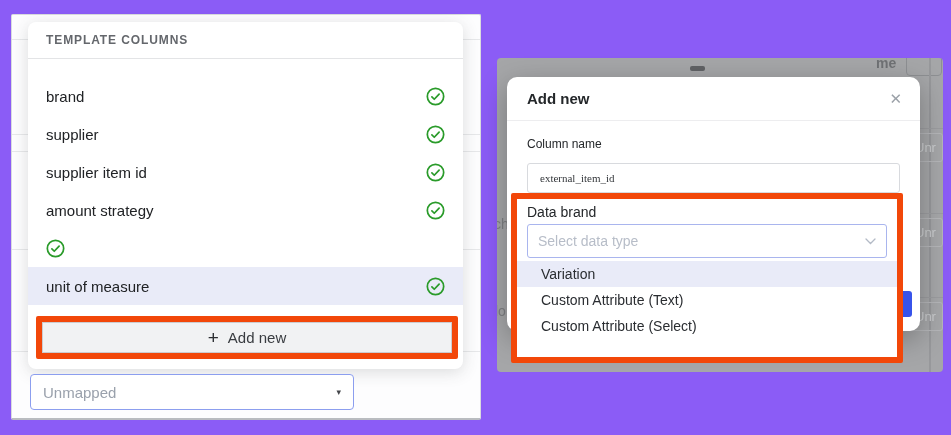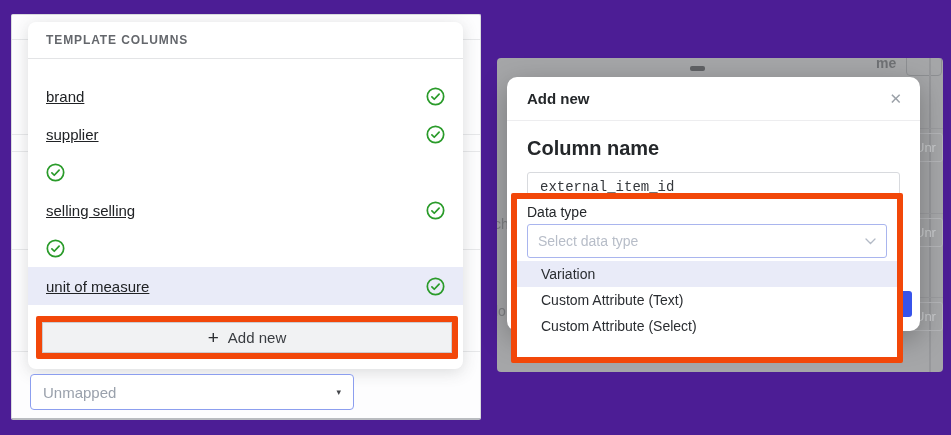--- a/index.html
+++ b/index.html
@@ -1,17 +1,17 @@
 <!DOCTYPE html>
 <html style="--annotation-orange: #F24709; --check-green: #2A9B2A; --highlight-row: #E9EBF8; --select-border: #8C9EEF; --primary-blue: #3753EA;"><head>
 <meta charset="utf-8">
 <style>
   html,body{margin:0;padding:0;background:#fff;}
   .stage{
-    position:relative;width:951px;height:435px;background:#4c1d95;overflow:hidden;
+    position:relative;width:951px;height:435px;background:#8b5cf6;overflow:hidden;
     font-family:"Liberation Sans","DejaVu Sans",sans-serif;
     -webkit-font-smoothing:antialiased;
   }
   
   .outer-panel{
     position:absolute;left:11px;top:14px;width:470px;height:406px;
     background:#fdfdfe;border:1px solid #d9dbde;border-bottom:2px solid #b9bcc0;
     border-radius:2px;z-index:1;box-sizing:border-box;
   }
   .bg-line{position:absolute;left:0;right:0;height:1px;background:#e7e8ea;}
@@ -25,21 +25,21 @@
   }
   .popover-title{
     font-size:12px;font-weight:700;letter-spacing:.9px;color:#64676c;
   }
   .col-list{padding-top:18px;}
   .col-row{
     height:38px;display:flex;align-items:center;justify-content:space-between;
     padding:0 18px;cursor:pointer;
   }
   .col-row.highlighted{background:var(--highlight-row,#E9EBF8);}
-  .col-label{font-size:15px;color:#202225;text-decoration:underline;}
+  .col-label{font-size:15px;color:#202225;}
   .check{width:19px;height:19px;color:var(--check-green,#2A9B2A);display:flex;}
   .check svg{width:19px;height:19px;}
   .annotation{
     position:absolute;border:6px solid var(--annotation-orange,#F24709);
     border-radius:2px;box-sizing:border-box;
   }
   .annotation-1{left:36px;top:316px;width:422px;height:43px;z-index:3;}
   .add-new-btn{
     width:100%;height:100%;display:flex;align-items:center;justify-content:center;
     gap:9px;background:#f1f2f3;border:1px solid #cbccd0;box-sizing:border-box;
@@ -74,25 +74,25 @@
   .modal{
     position:absolute;left:507px;top:77px;width:413px;height:254px;background:#fff;
     border-radius:10px;box-shadow:0 8px 28px rgba(0,0,0,.28);z-index:11;
   }
   .modal-header{
     height:43px;display:flex;align-items:center;justify-content:space-between;
     padding:0 18px 0 20px;border-bottom:1px solid #ededef;
   }
   .modal-title{font-size:15px;font-weight:600;color:#24272a;}
   .modal-close{font-size:15px;color:#9ba1a8;cursor:pointer;line-height:1;}
-  .field-label{margin:16px 20px 12px;font-size:20px;font-weight:700;color:#24272a;}
+  .field-label{margin:16px 20px 12px;font-size:12px;font-weight:400;color:#24272a;}
   .text-input{
     display:block;margin:8px 20px 0;width:calc(100% - 40px);height:30px;
-    border:1px solid #d8dade;border-radius:3px;padding:0 12px;font-size:14px;
-    color:#34373b;box-sizing:border-box;font-family:Liberation Mono, monospace;background:#fff;
+    border:1px solid #d8dade;border-radius:3px;padding:0 12px;font-size:11px;
+    color:#34373b;box-sizing:border-box;font-family:Liberation Serif, serif;background:#fff;
   }
   .blue-sliver{
     position:absolute;left:899px;top:291px;width:13px;height:26px;
     background:var(--primary-blue,#3753EA);border-radius:3px;z-index:12;
   }
   .annotation-2{
     left:511px;top:193px;width:392px;height:170px;z-index:13;background:#fff;
     overflow:hidden;
   }
   .dt-label{margin:5px 0 0 10px;font-size:14px;font-weight:500;color:#24272a;}
@@ -140,29 +140,30 @@
       <div class="col-row">
         <span class="col-label">supplier</span>
         <span class="check">
           <svg viewBox="0 0 20 20" fill="none">
               <circle cx="10" cy="10" r="8.6" stroke="currentColor" stroke-width="1.8"></circle>
               <path d="M6.2 10.4l2.5 2.5 5.1-5.4" stroke="currentColor" stroke-width="1.8" stroke-linecap="round" stroke-linejoin="round"></path>
             </svg>
         </span>
       </div>
       <div class="col-row">
-        <span class="check">
-          <svg viewBox="0 0 20 20" fill="none">
-              <circle cx="10" cy="10" r="8.6" stroke="currentColor" stroke-width="1.8"></circle>
-              <path d="M6.2 10.4l2.5 2.5 5.1-5.4" stroke="currentColor" stroke-width="1.8" stroke-linecap="round" stroke-linejoin="round"></path>
-            </svg>
-        </span>
-      </div>
-      <div class="col-row">
-        <span class="col-label">selling selling</span>
+        <span class="col-label">supplier item id</span>
+        <span class="check">
+          <svg viewBox="0 0 20 20" fill="none">
+              <circle cx="10" cy="10" r="8.6" stroke="currentColor" stroke-width="1.8"></circle>
+              <path d="M6.2 10.4l2.5 2.5 5.1-5.4" stroke="currentColor" stroke-width="1.8" stroke-linecap="round" stroke-linejoin="round"></path>
+            </svg>
+        </span>
+      </div>
+      <div class="col-row">
+        <span class="col-label">amount strategy</span>
         <span class="check">
           <svg viewBox="0 0 20 20" fill="none">
               <circle cx="10" cy="10" r="8.6" stroke="currentColor" stroke-width="1.8"></circle>
               <path d="M6.2 10.4l2.5 2.5 5.1-5.4" stroke="currentColor" stroke-width="1.8" stroke-linecap="round" stroke-linejoin="round"></path>
             </svg>
         </span>
       </div>
       <div class="col-row">
         <span class="check">
           <svg viewBox="0 0 20 20" fill="none">
@@ -215,21 +216,21 @@
       <span class="modal-title">Add new</span>
       <span class="modal-close">✕</span>
     </div>
     <div class="field-label">Column name</div>
     <input class="text-input" type="text" value="external_item_id" style="">
   </div>
 
   <div class="blue-sliver"></div>
 
   <div class="annotation annotation-2">
-    <div class="dt-label">Data type</div>
+    <div class="dt-label">Data brand</div>
     <div class="dt-select">
       <span class="dt-placeholder">Select data type</span>
       <span class="dt-chevron">
         <svg width="11" height="7" viewBox="0 0 11 7" fill="none">
             <path d="M1 1l4.5 4.5L10 1" stroke="currentColor" stroke-width="1.3" stroke-linecap="round"></path>
           </svg>
       </span>
     </div>
     <div class="dt-options">
       <div class="dt-option highlighted">Variation</div>

